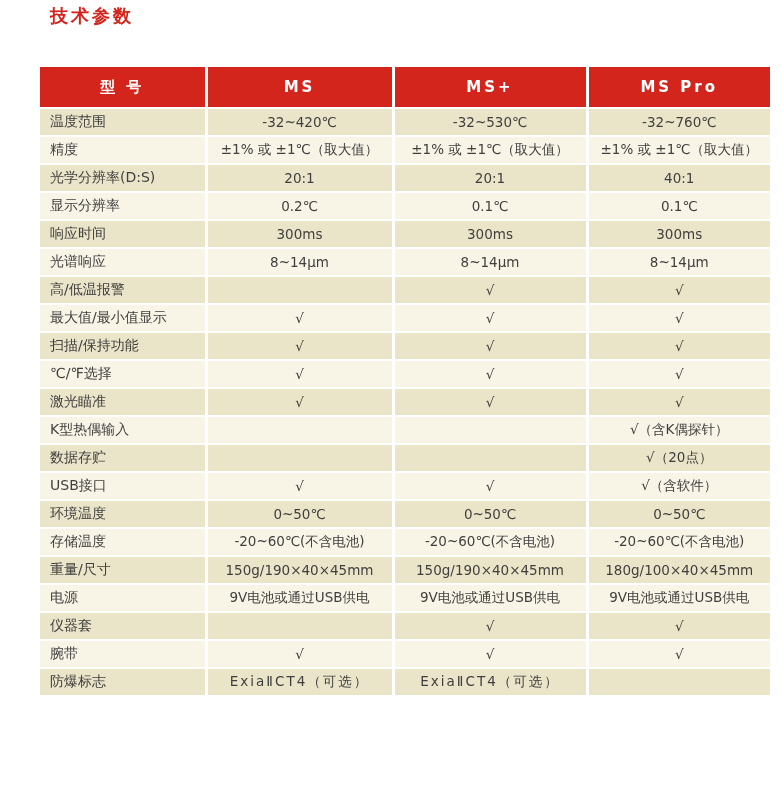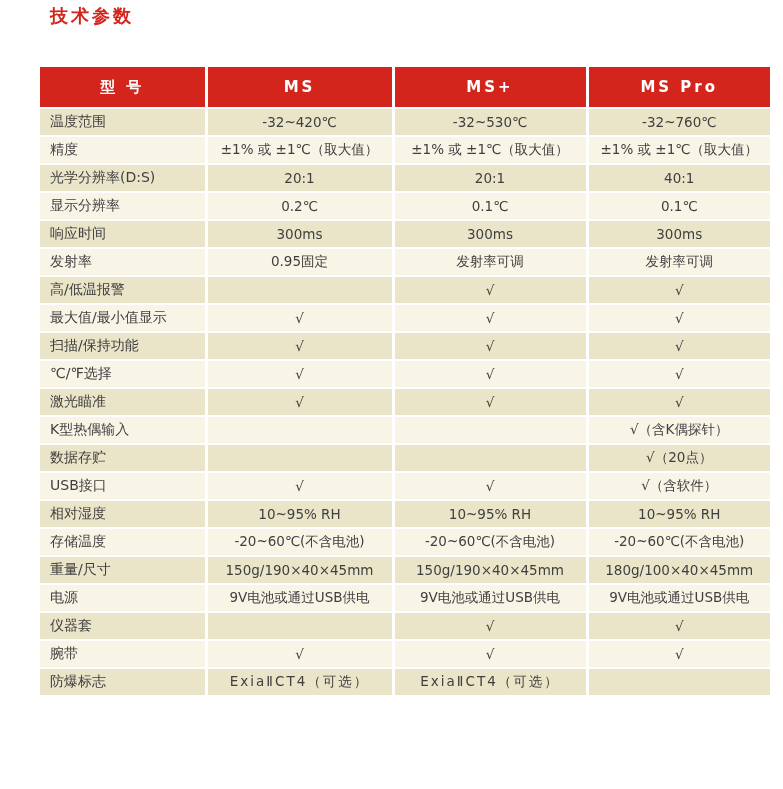--- a/index.html
+++ b/index.html
@@ -87,24 +87,24 @@
         <td>0.1℃</td>
         <td>0.1℃</td>
       </tr>
       <tr>
         <td>响应时间</td>
         <td>300ms</td>
         <td>300ms</td>
         <td>300ms</td>
       </tr>
       <tr>
-        <td>发射率</td>
-        <td>0.95固定</td>
-        <td>发射率可调</td>
-        <td>发射率可调</td>
+        <td>光谱响应</td>
+        <td>8~14μm</td>
+        <td>8~14μm</td>
+        <td>8~14μm</td>
       </tr>
       <tr>
         <td>高/低温报警</td>
         <td></td>
         <td>√</td>
         <td>√</td>
       </tr>
       <tr>
         <td>最大值/最小值显示</td>
         <td>√</td>
@@ -141,24 +141,24 @@
         <td></td>
         <td>√（20点）</td>
       </tr>
       <tr>
         <td>USB接口</td>
         <td>√</td>
         <td>√</td>
         <td>√（含软件）</td>
       </tr>
       <tr>
-        <td>相对湿度</td>
-        <td>10~95% RH</td>
-        <td>10~95% RH</td>
-        <td>10~95% RH</td>
+        <td>环境温度</td>
+        <td>0~50℃</td>
+        <td>0~50℃</td>
+        <td>0~50℃</td>
       </tr>
       <tr>
         <td>存储温度</td>
         <td>-20~60℃(不含电池)</td>
         <td>-20~60℃(不含电池)</td>
         <td>-20~60℃(不含电池)</td>
       </tr>
       <tr>
         <td>重量/尺寸</td>
         <td>150g/190×40×45mm</td>

